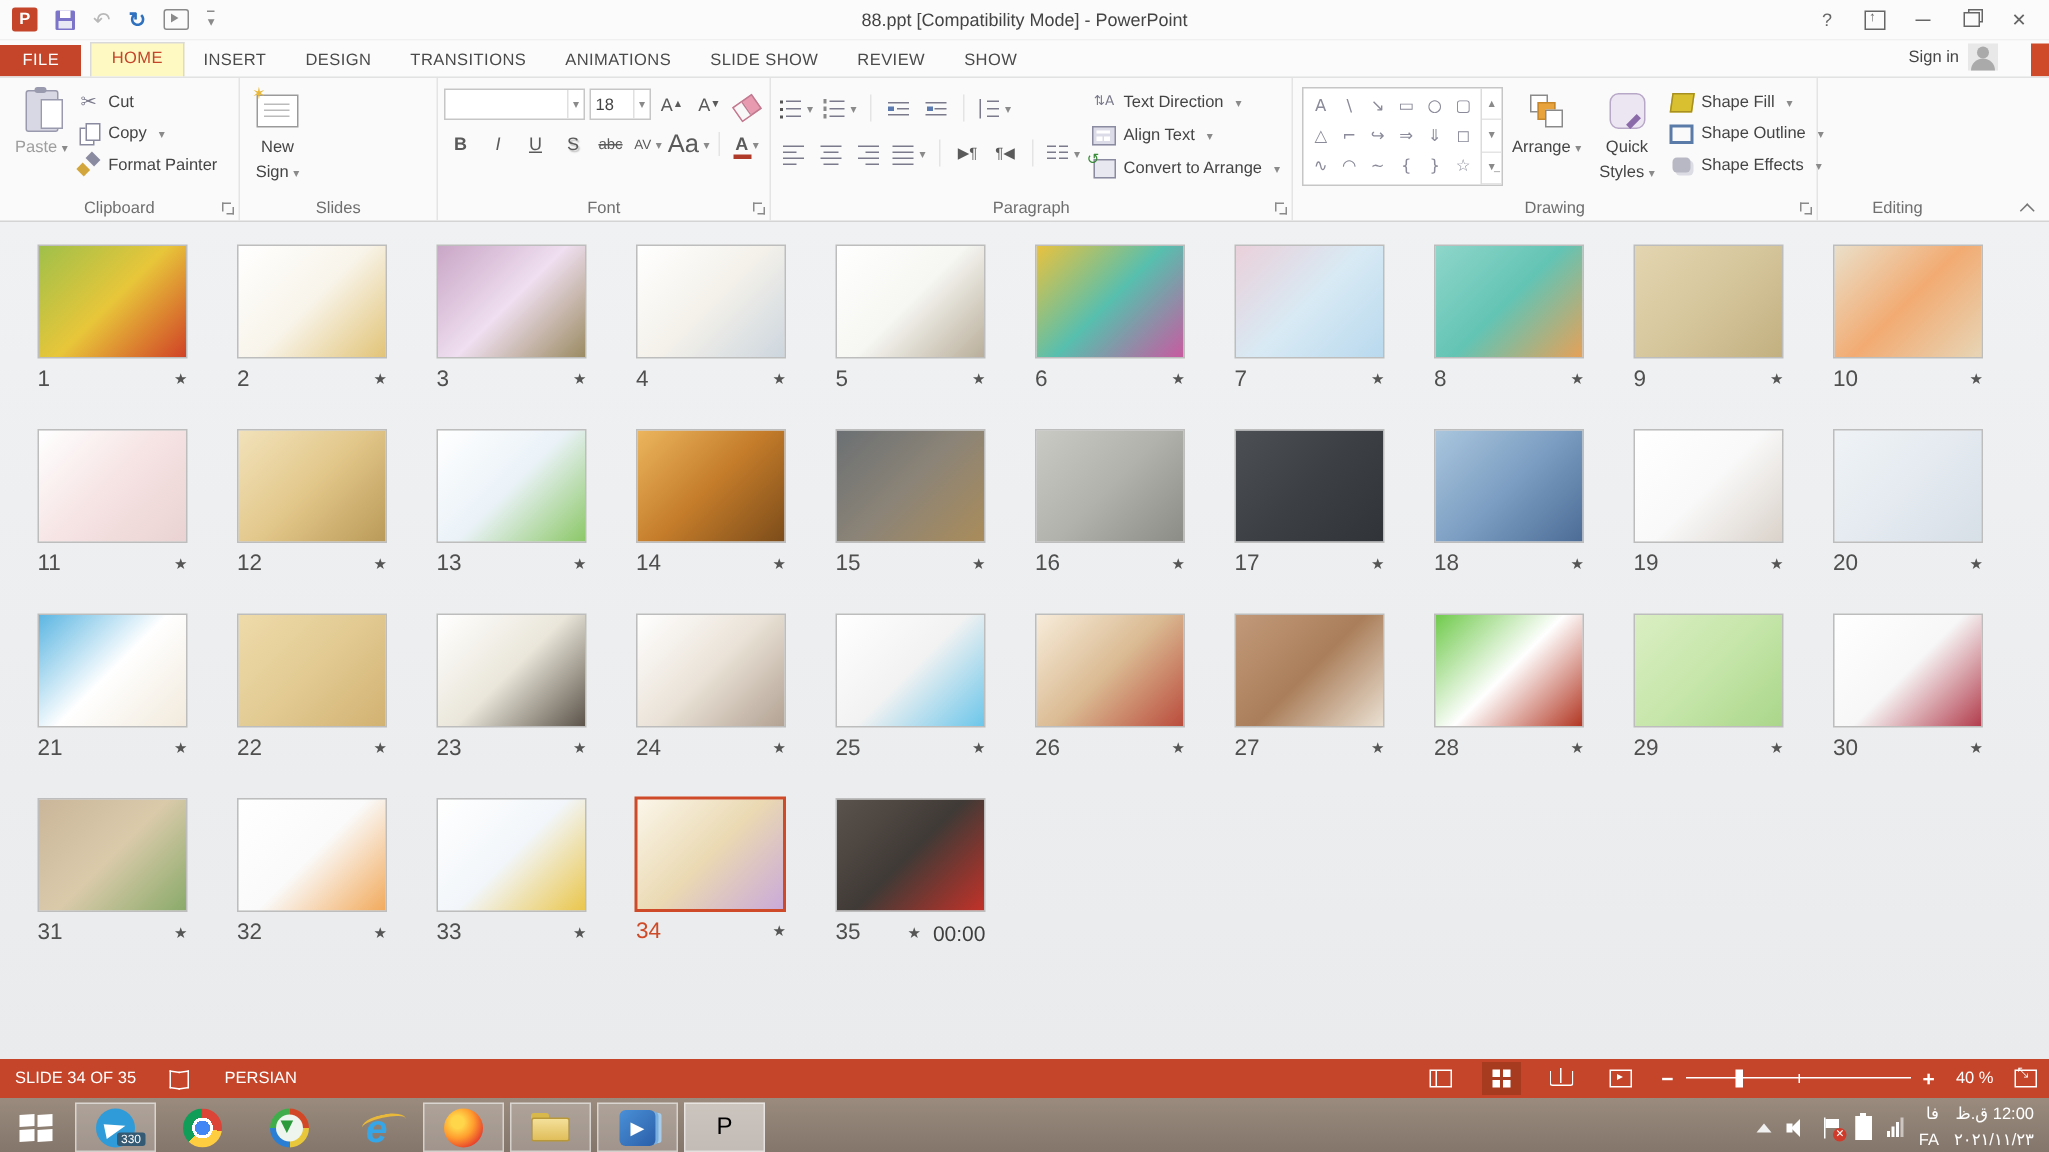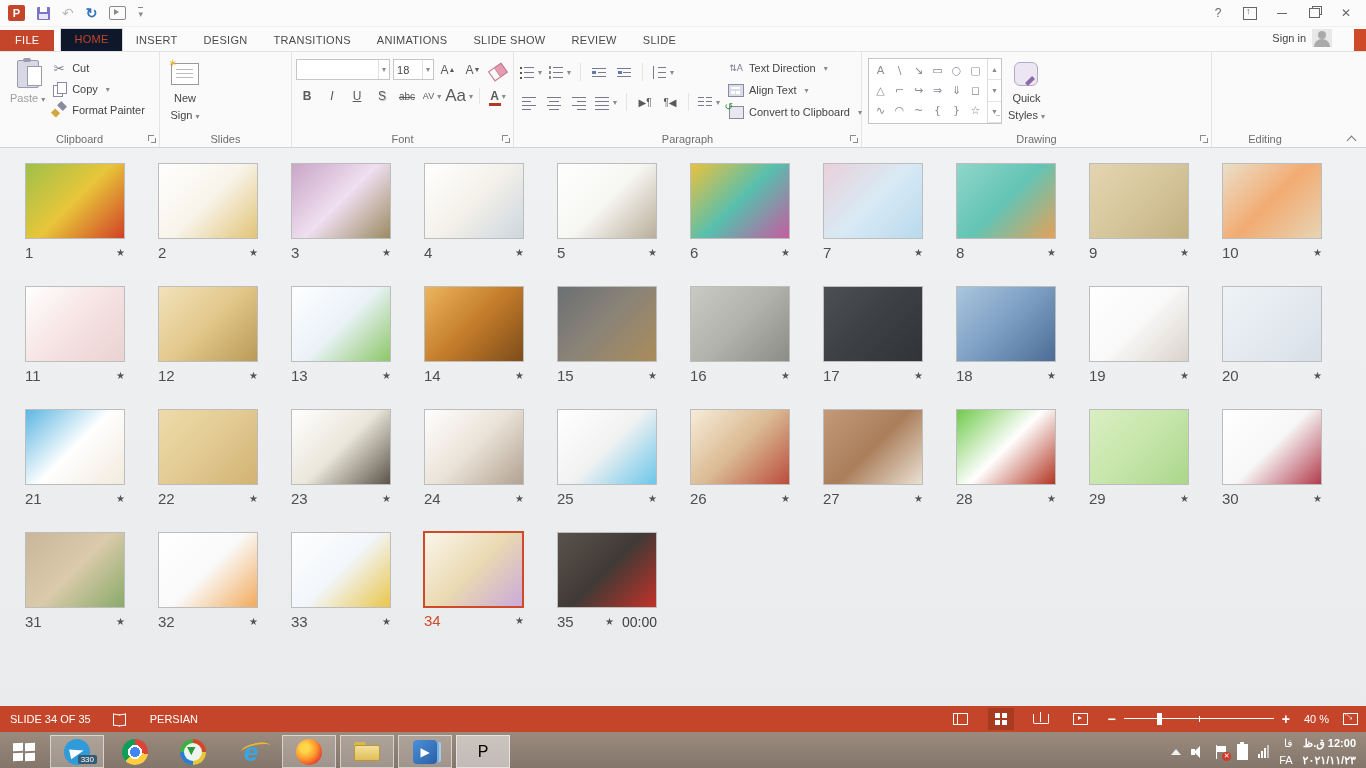--- a/index.html
+++ b/index.html
@@ -25,21 +25,21 @@
   .ribbon-disp-ic{width:12px;height:11px;border:1px solid #666;position:relative;}
   .ribbon-disp-ic::before{content:"\2191";position:absolute;left:2px;top:-2px;font-size:9px;color:#666;}
   .restore-ic{width:9px;height:8px;border:1px solid #666;position:relative;background:#fbfbfb;}
   .restore-ic::before{content:"";position:absolute;left:2px;top:-3px;width:8px;height:7px;border:1px solid #666;z-index:-1;}
   .min-ic{width:10px;height:1px;background:#666;}
 
   
   #tabrow{height:24px;background:#fbfbfb;display:flex;align-items:flex-end;position:relative;}
   .tab{padding:4px 13px 5px;font-size:11px;color:#4a4a4a;letter-spacing:.3px;cursor:pointer;}
   .tab.file{background:#c4452a;color:#fff;padding:4px 15px 5px;margin-right:6px;}
-  .tab.active{background:#0f172a;border:1px solid #d9d9d9;border-bottom:1px solid #fff;color:#c4452a;margin-bottom:-1px;padding-bottom:6px;}
+  .tab.active{background:#fef9c3;border:1px solid #d9d9d9;border-bottom:1px solid #fff;color:#c4452a;margin-bottom:-1px;padding-bottom:6px;}
   #signin{position:absolute;right:34px;bottom:4px;font-size:11px;color:#444;cursor:pointer;display:flex;align-items:center;gap:6px;}
   .avatar-ic{width:20px;height:18px;background:#e8e8e8;position:relative;overflow:hidden;}
   .avatar-ic::before{content:"";position:absolute;left:6px;top:2px;width:8px;height:8px;border-radius:50%;background:#aaa;}
   .avatar-ic::after{content:"";position:absolute;left:2px;top:10px;width:16px;height:10px;border-radius:8px 8px 0 0;background:#aaa;}
   #edge-red{position:absolute;right:0;bottom:0;width:12px;height:22px;background:#cf4a28;}
 
   
   #ribbon{height:95px;background:#fafafa;border-top:1px solid #e2e2e2;border-bottom:1px solid #d4d4d4;display:flex;position:relative;}
   .rgroup{position:relative;border-right:1px solid #e4e4e4;padding:4px 4px 16px;box-sizing:border-box;flex:none;}
   .glabel{position:absolute;bottom:2px;left:0;right:0;text-align:center;font-size:11px;color:#6e6e6e;}
@@ -194,34 +194,35 @@
   .flag-ic::before{content:"";position:absolute;left:1px;top:0;width:1px;height:14px;background:#fff;}
   .flag-ic::after{content:"";position:absolute;left:2px;top:1px;width:9px;height:6px;background:#fff;}
   .flag-x{position:absolute;right:-4px;bottom:-2px;width:9px;height:9px;border-radius:50%;background:#d03a2a;color:#fff;font-size:7px;display:flex;align-items:center;justify-content:center;}
   .batt-ic{width:9px;height:14px;border:1px solid #fff;position:relative;background:#fff;}
   .batt-ic::before{content:"";position:absolute;left:2px;top:-3px;width:4px;height:2px;background:#fff;}
   .sig-ic{display:flex;align-items:flex-end;gap:1px;height:13px;}
   .sig-ic i{width:2px;background:#fff;}
   .sig-ic i:nth-child(1){height:4px;}.sig-ic i:nth-child(2){height:7px;}
   .sig-ic i:nth-child(3){height:10px;}.sig-ic i:nth-child(4){height:13px;background:rgba(255,255,255,.55);}
   .tray-txt{font-size:11px;text-align:right;line-height:1.5;}
-  #clock{font-size:11px;text-align:right;line-height:1.5;font-weight:bold;}
+  #clock{font-size:11px;text-align:right;line-height:1.5;}
 </style>
 </head>
 <body class="noselect">
 
 <div id="titlebar">
   <div id="qat">
     <span class="ppt-logo">P</span>
     <span class="save-ic"></span>
     <span class="qicon undo-ic">↶</span>
     <span class="qicon redo-ic">↻</span>
     <span class="present-ic"></span>
     <span class="qat-dd">▾</span>
   </div>
+  <div id="win-title">88.ppt [Compatibility Mode] - PowerPoint</div>
   <div id="win-controls">
     <span class="wbtn">?</span>
     <span class="wbtn">
         <span class="ribbon-disp-ic"></span>
       </span>
     <span class="wbtn">
         <span class="min-ic"></span>
       </span>
     <span class="wbtn">
         <span class="restore-ic"></span>
@@ -233,21 +234,21 @@
 <div id="tabrow">
 
   <span class="tab file">FILE</span>
     <span class="tab active">HOME</span>
     <span class="tab">INSERT</span>
     <span class="tab">DESIGN</span>
     <span class="tab">TRANSITIONS</span>
     <span class="tab">ANIMATIONS</span>
     <span class="tab">SLIDE SHOW</span>
     <span class="tab">REVIEW</span>
-    <span class="tab">SLIDE</span>
+    <span class="tab">SHOW</span>
     <div id="signin">
     <span>Sign in</span>
     <span class="avatar-ic"></span>
   </div>
   <div id="edge-red"></div>
 </div>
 
 <div id="ribbon">
 
   <div class="rgroup" style="width:160px">
@@ -437,21 +438,21 @@
         <div class="sbtn dd">
             <span class="ic16">
               <span class="layout-ic"></span>
             </span>
             <span>Align Text</span>
           </div>
         <div class="sbtn dd">
             <span class="ic16">
               <span class="reset-ic"></span>
             </span>
-            <span>Convert to Clipboard</span>
+            <span>Convert to Arrange</span>
           </div>
       </div>
     </div>
     <div class="glabel">Paragraph</div>
     <span class="dlg"></span>
   </div>
 
   <div class="rgroup" style="width:350px">
     <div class="gbody">
       <div class="shape-gallery">
@@ -476,24 +477,54 @@
             <span class="sg-cell">☆</span>
           </div>
         <div class="sg-scroll">
           <div>▲</div>
           <div>▼</div>
           <div>▼̲</div>
         </div>
       </div>
       <div class="bigbtn">
         <span class="ic26">
+            <span class="arrange-ic">
+              <i></i>
+              <i></i>
+              <i></i>
+            </span>
+          </span>
+        <span class="cap dd">Arrange</span>
+      </div>
+      <div class="bigbtn">
+        <span class="ic26">
             <span class="qstyle-ic"></span>
           </span>
         <span class="cap">Quick</span>
         <span class="cap dd">Styles</span>
+      </div>
+      <div class="smallcol" style="padding-left:4px">
+        <div class="sbtn dd">
+            <span class="ic16">
+              <span class="sfill-ic"></span>
+            </span>
+            <span>Shape Fill</span>
+          </div>
+        <div class="sbtn dd">
+            <span class="ic16">
+              <span class="soutline-ic"></span>
+            </span>
+            <span>Shape Outline</span>
+          </div>
+        <div class="sbtn dd">
+            <span class="ic16">
+              <span class="seffect-ic"></span>
+            </span>
+            <span>Shape Effects</span>
+          </div>
       </div>
     </div>
     <div class="glabel">Drawing</div>
     <span class="dlg"></span>
   </div>
 
   <div class="rgroup" style="width:106px;border-right:none">
     <div class="glabel">Editing</div>
   </div>
 

